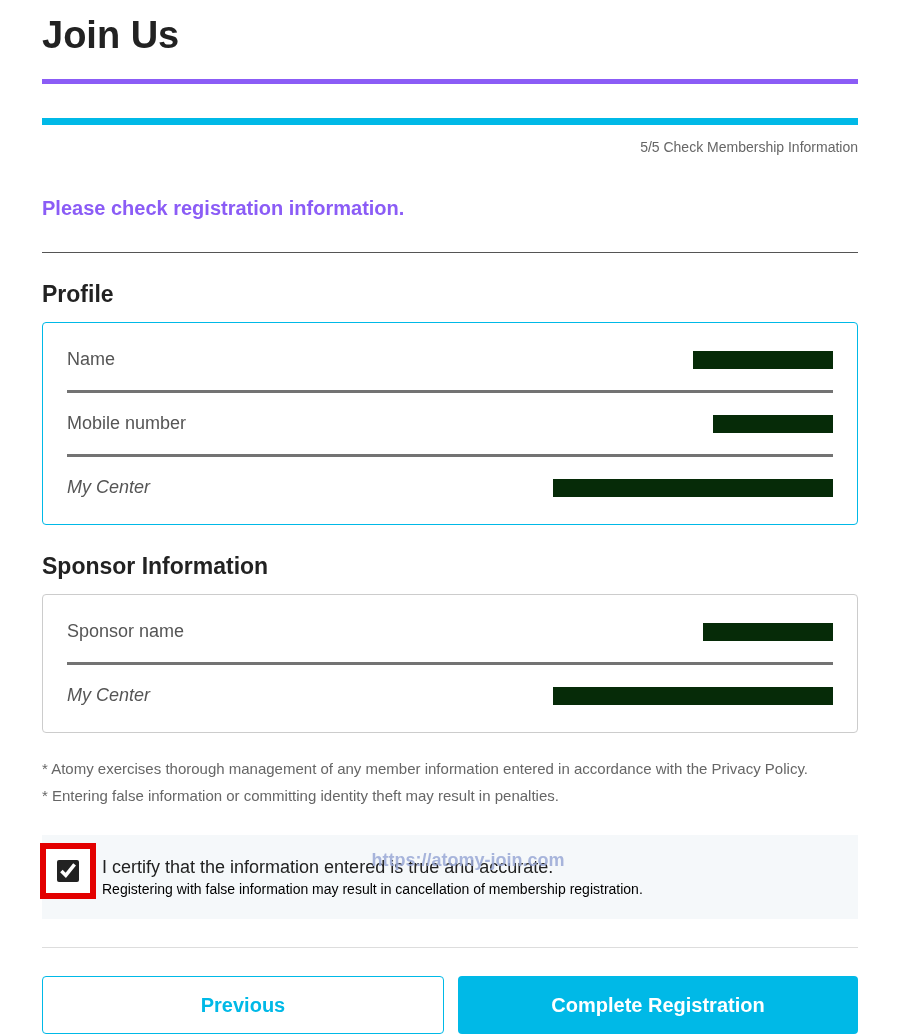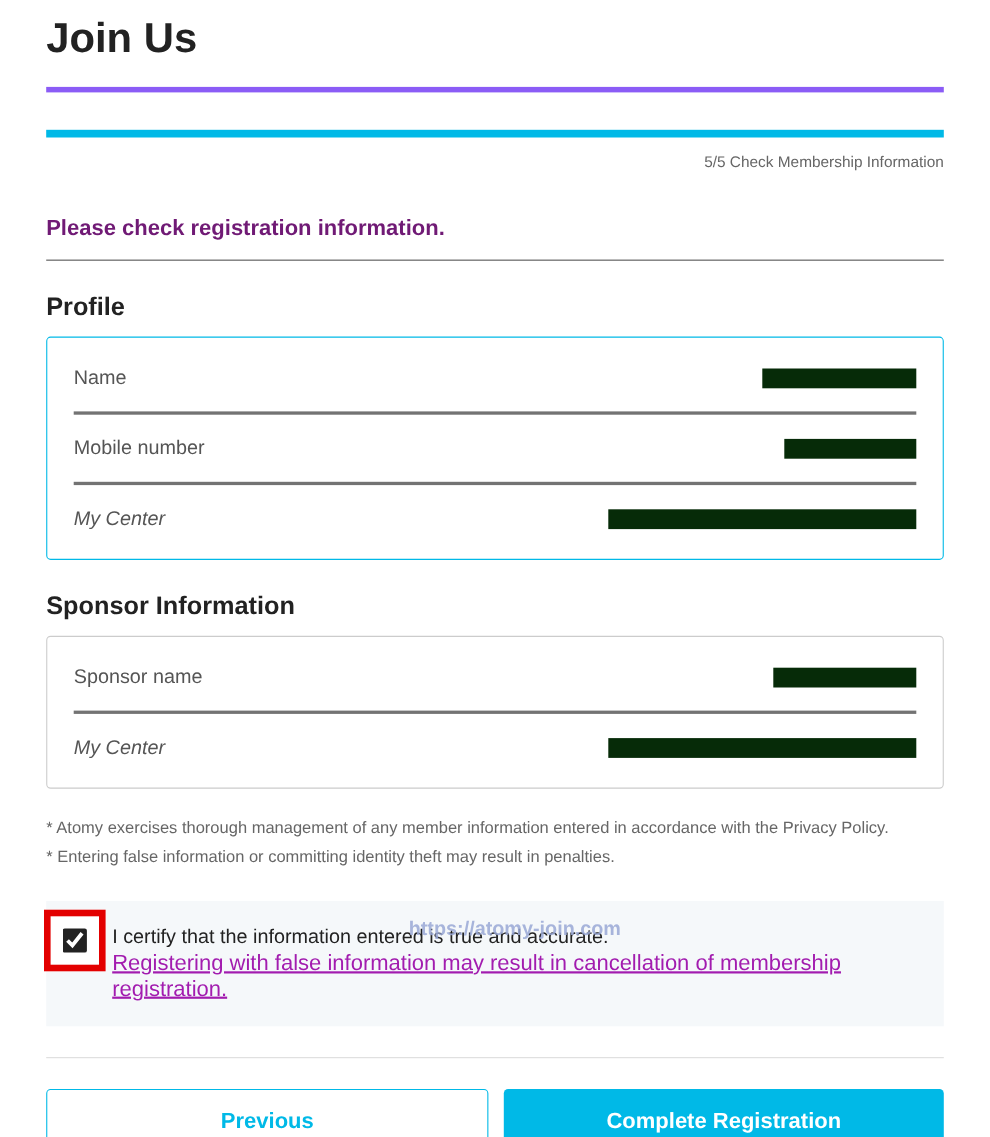--- a/index.html
+++ b/index.html
@@ -24,23 +24,23 @@
   }
   .step-label {
     text-align: right;
     font-size: 14px;
     color: #666;
     margin-top: 14px;
   }
   .check-info {
     font-size: 20px;
     font-weight: 600;
-    color: #701a75;
+    color: #8b5cf6;
     margin-top: 42px;
-    padding-bottom: 16px;
+    padding-bottom: 32px;
     border-bottom: 1px solid #555;
   }
   .section-title {
     font-size: 23px;
     font-weight: 600;
     color: #222;
     margin-top: 28px;
     margin-bottom: 14px;
   }
   .card {
@@ -95,24 +95,23 @@
   .certify-box input[type="checkbox"] {
     width: 22px;
     height: 22px;
     accent-color: #222;
   }
   .certify-main {
     font-size: 18px;
     color: #222;
   }
   .certify-sub {
-    font-size: 20px;
-    color: #a21caf;
+    font-size: 14px;
+    color: #000000;
     margin-top: 10px;
-    text-decoration: underline;
   }
   .watermark {
     color: #9aa9d6;
     font-size: 18px;
     text-align: center;
     margin-top: -28px;
     margin-bottom: 8px;
     position: relative;
     pointer-events: none;
     opacity: 0.85;

